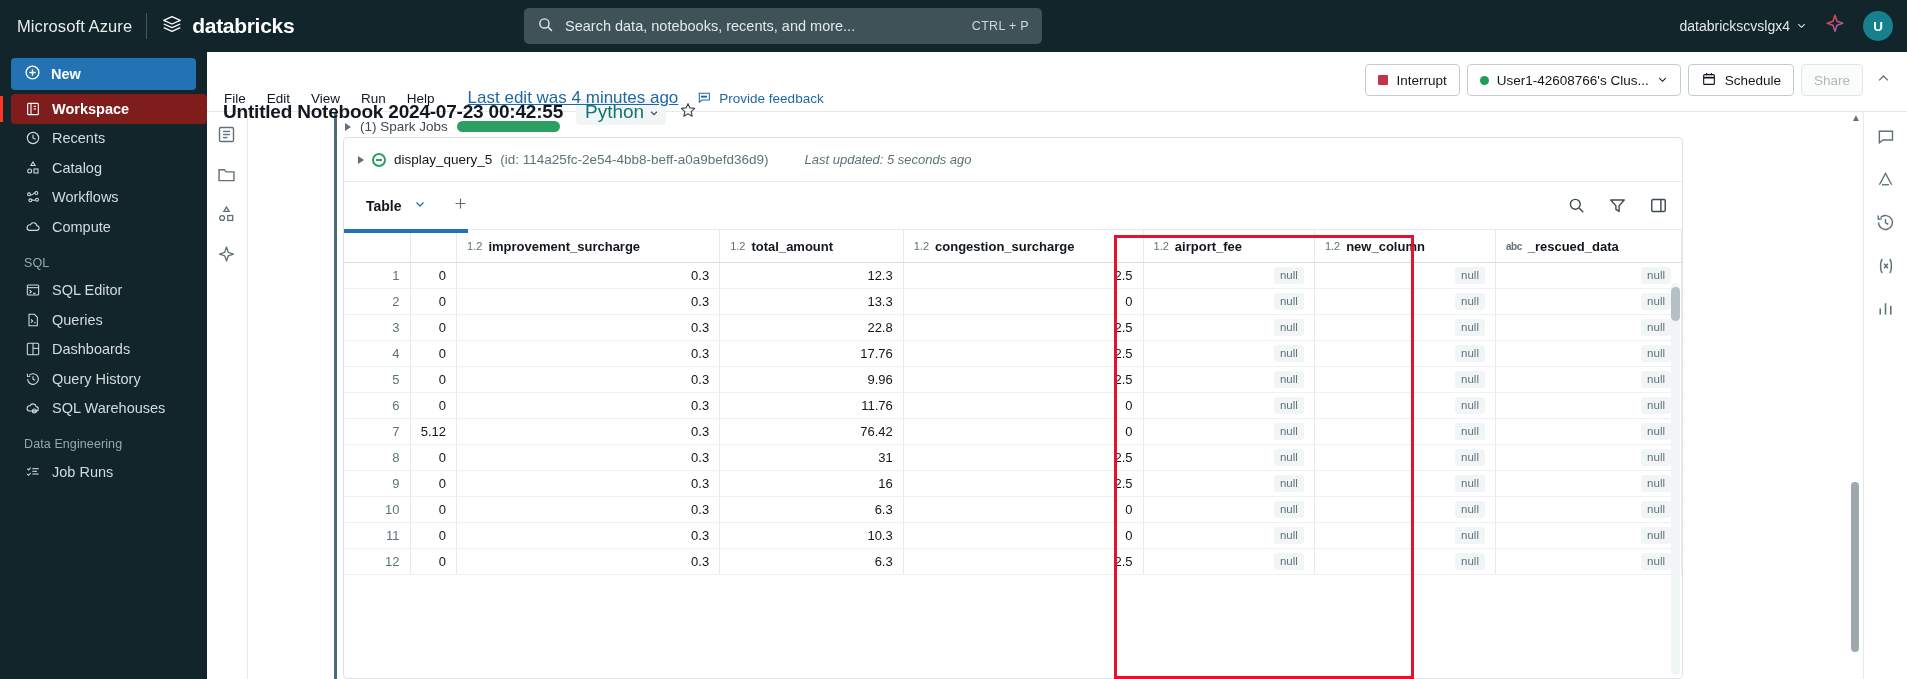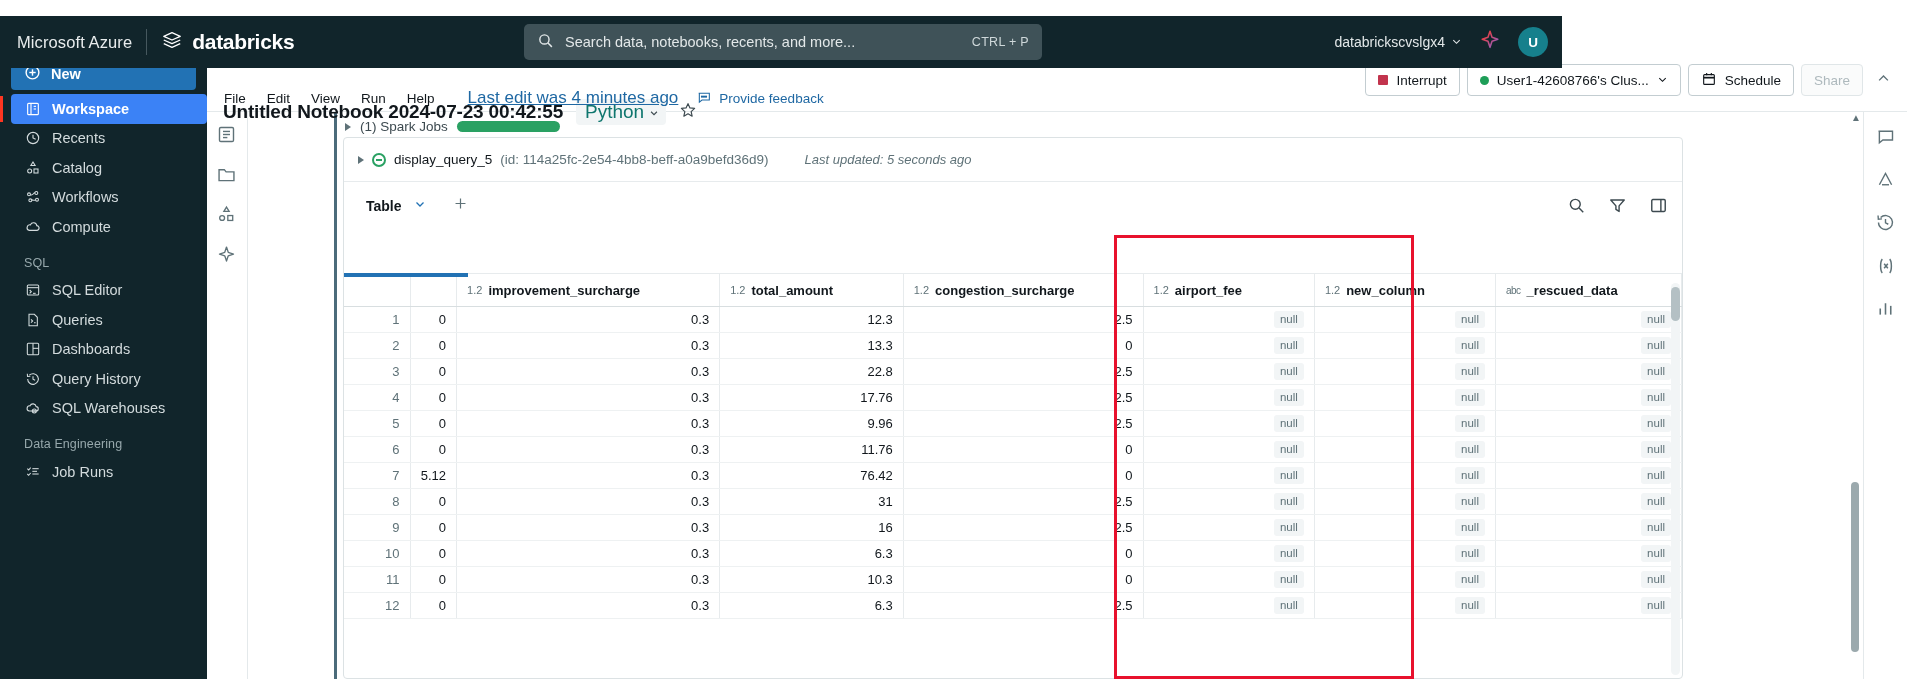--- a/index.html
+++ b/index.html
@@ -6,21 +6,21 @@
   html, body {
     width: 1907px; height: 679px;
     overflow: hidden;
     font-family: "Liberation Sans", sans-serif;
     background: #fff;
   }
   .app { position: relative; width: 1907px; height: 679px; overflow: hidden; }
 
   
   .topbar {
-    position: absolute; top: 16px; left: 0; width: 1562px; height: 52px;
+    position: absolute; top: 0; left: 0; width: 1907px; height: 52px;
     background: #11252B; display: flex; align-items: center;
     z-index: 40;
   }
   .brand-azure {
     color: #E8ECED; font-size: 16.5px; padding-left: 17px; letter-spacing: .1px;
     white-space: nowrap;
   }
   .brand-sep { width: 1px; height: 26px; background: #46585E; margin: 0 14px; }
   .brand-db { display: flex; align-items: center; gap: 9px; }
   .brand-db .txt { color: #fff; font-size: 21px; font-weight: 700; letter-spacing: -.3px; }
@@ -49,21 +49,21 @@
   .new-btn {
     margin: 6px 11px 4px 11px; height: 32px; background: #2272B4; border-radius: 4px;
     display: flex; align-items: center; gap: 10px; padding-left: 13px;
     color: #fff; font-size: 14.5px; font-weight: 700; cursor: pointer;
   }
   .nav-item {
     position: relative; height: 29.5px; margin: 0 0 0 11px; padding-left: 13px;
     display: flex; align-items: center; gap: 11px;
     color: #D3DBDD; font-size: 14.5px; cursor: pointer; border-radius: 4px;
   }
-  .nav-item.active { background: #3b82f6; color: #fff; font-weight: 700; }
+  .nav-item.active { background: #7f1d1d; color: #fff; font-weight: 700; }
   .nav-item.active::before {
     content: ""; position: absolute; left: -11px; top: 2px; width: 3px; height: 26px; background: #FF3621;
   }
   .nav-ico { width: 17px; height: 17px; flex: 0 0 17px; display: flex; align-items: center; justify-content: center; }
   .nav-sec {
     color: #97A8AC; font-size: 12.5px; padding: 14px 0 6px 24px; letter-spacing: .1px;
   }
 
   
   .rail {
@@ -152,35 +152,35 @@
     height: 48px; border-top: 1px solid #E7EBED; display: flex; align-items: center;
     padding-left: 22px; gap: 0; position: relative;
   }
   .tab-label { font-size: 14px; color: #11171C; font-weight: 600; white-space: nowrap; }
   .tab-chev { color: #2272B4; font-size: 12px; margin-left: 12px; cursor: pointer; }
   .tab-plus { color: #5F7278; font-size: 20px; margin-left: 26px; cursor: pointer; }
   .tabs-tools { position: absolute; right: 14px; display: flex; align-items: center; gap: 22px; }
   .tabs-tools .t-ico { width: 19px; height: 19px; color: #3D4A50; cursor: pointer; }
 
   
-  .grid { position: relative; width: 100%; margin-top: 44px; }
+  .grid { position: relative; width: 100%; }
   .grid-accent { position: absolute; left: 0; top: 0; width: 124px; height: 4px; background: #2272B4; z-index: 4; }
   table.dt { border-collapse: collapse; width: 100%; table-layout: fixed; }
   table.dt th, table.dt td {
     border-right: 1px solid #E7EBED; border-bottom: 1px solid #EEF1F2;
     font-size: 13px; color: #11171C; height: 26px; padding: 0 10px;
     overflow: hidden; white-space: nowrap;
   }
   table.dt th {
     border-top: 1px solid #E7EBED; border-bottom: 1px solid #D8DEE0;
     font-weight: 700; height: 33px; background: #fff; text-align: left;
   }
   th .th-in { display: flex; align-items: center; gap: 6px; }
   .tmark { font-size: 11px; color: #5F7278; font-weight: 400; }
-  .tmark-abc { font-size: 10px; color: #5F7278; font-weight: 400; letter-spacing: -.5px; }
+  .tmark-abc { font-size: 10px; color: #5F7278; font-weight: 700; letter-spacing: -.5px; }
   .col-idx { width: 54px; text-align: right !important; color: #5F7278 !important; }
   th.col-idx { border-top: 1px solid #E7EBED; }
   .num { text-align: right; }
   .nullchip {
     display: inline-block; background: #F2F5F6; color: #5F7278;
     font-size: 11.5px; border-radius: 3px; padding: 1px 6px; line-height: 15px;
   }
   td.nullcell { text-align: right; }
 
   

